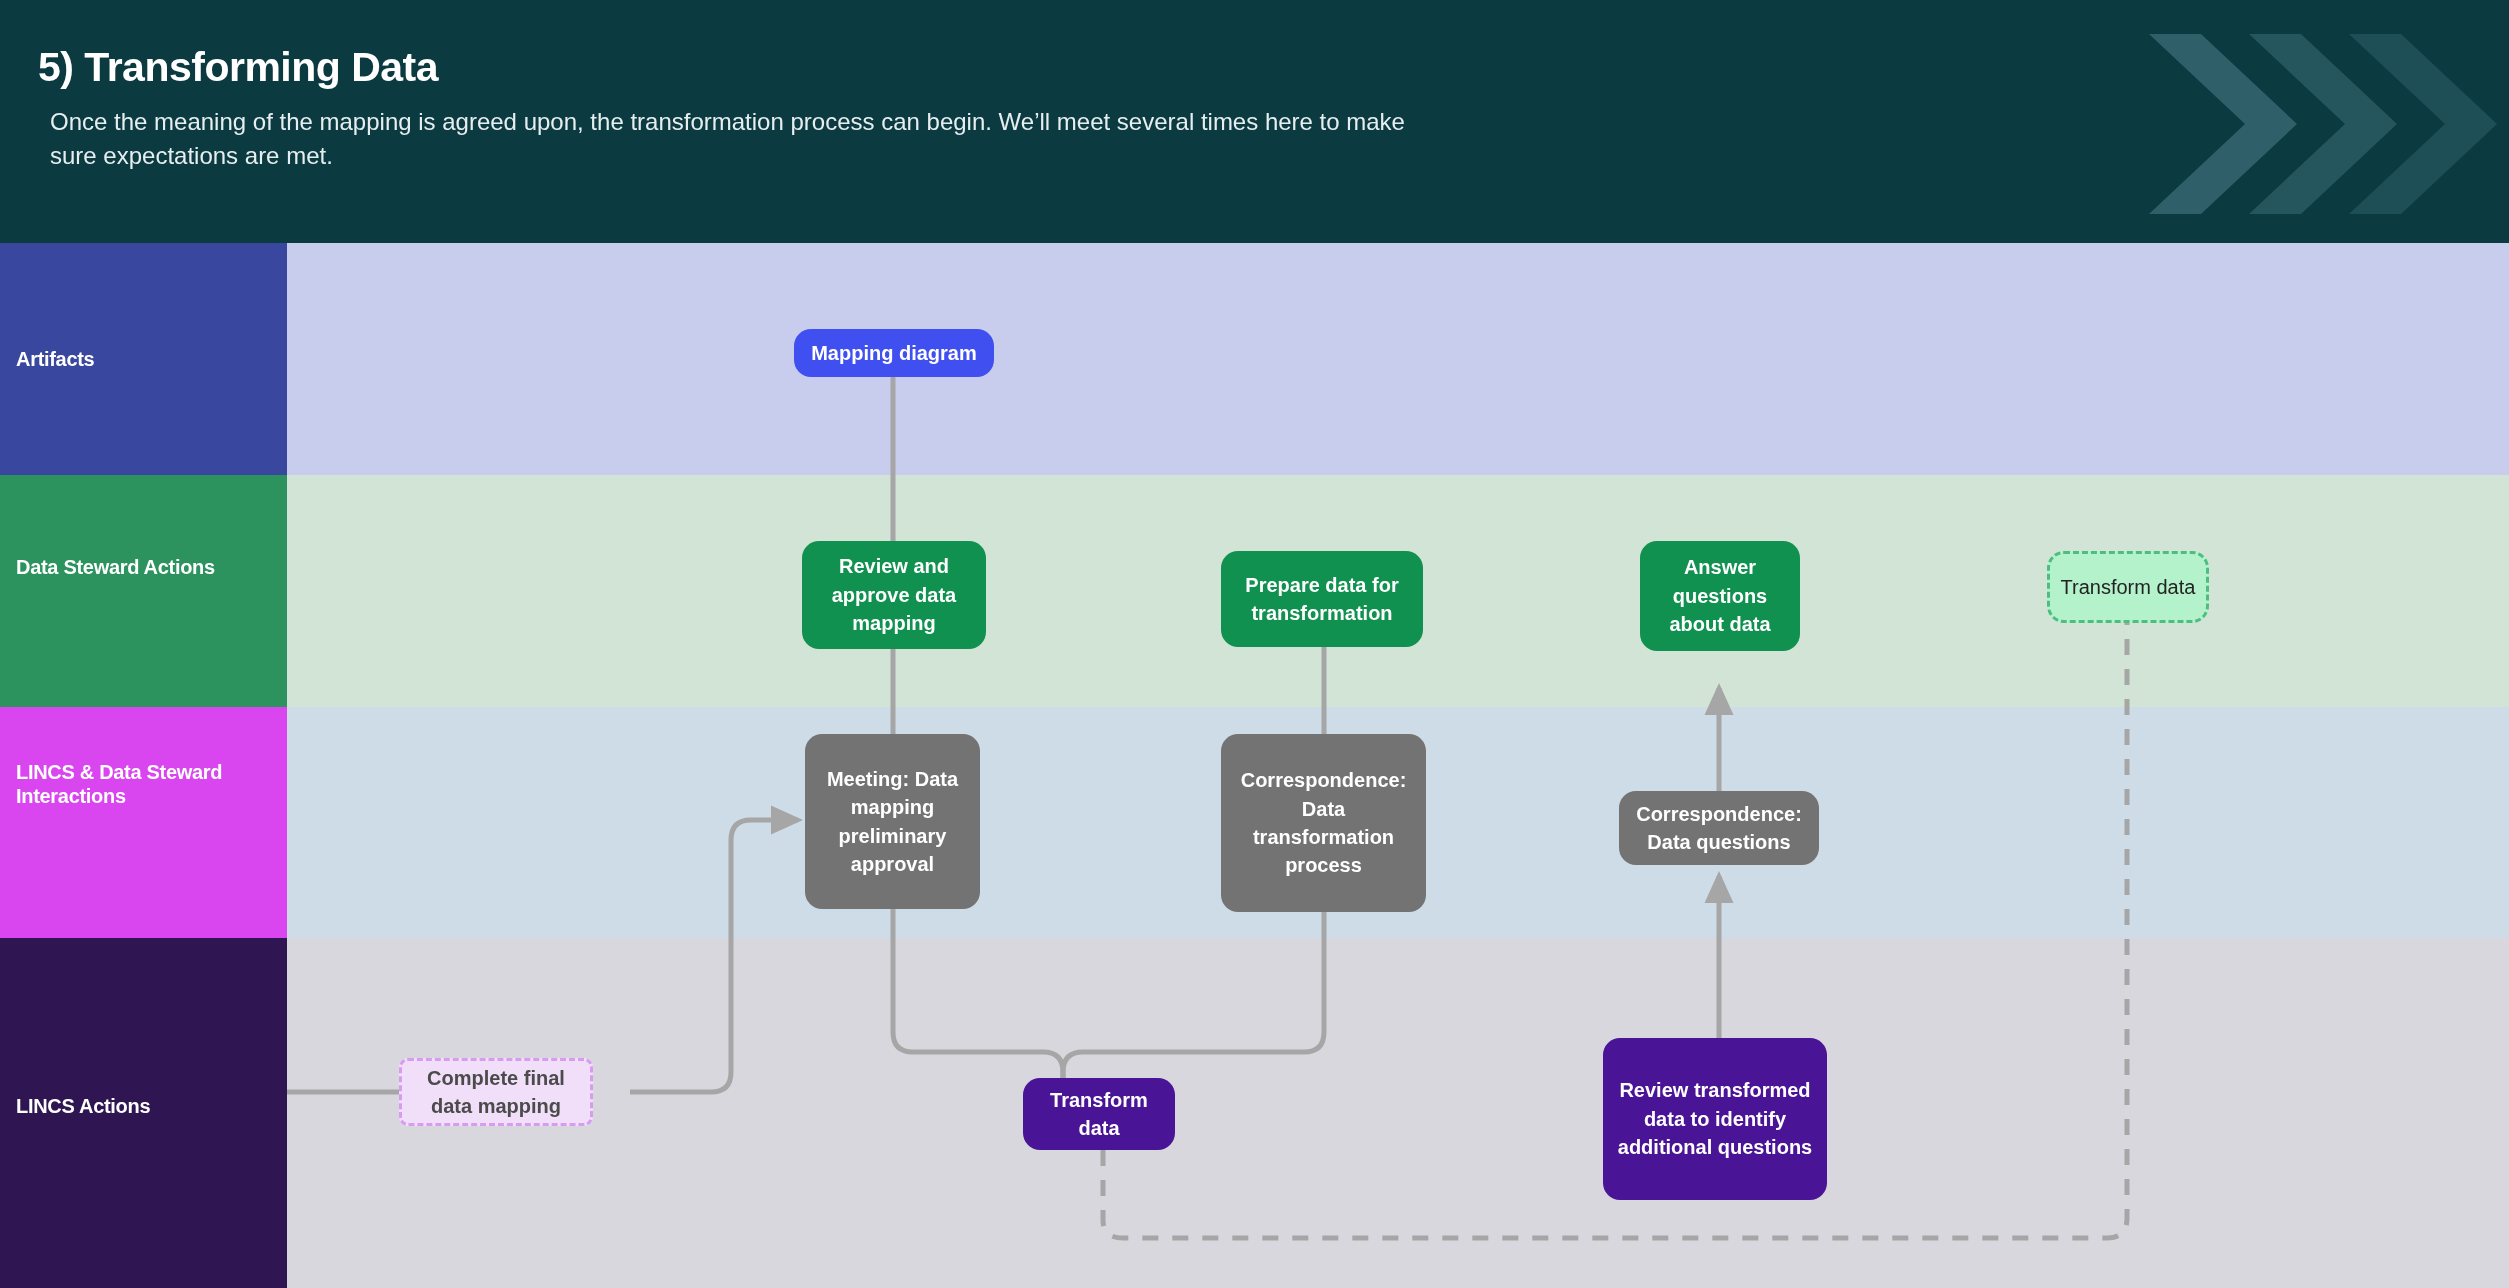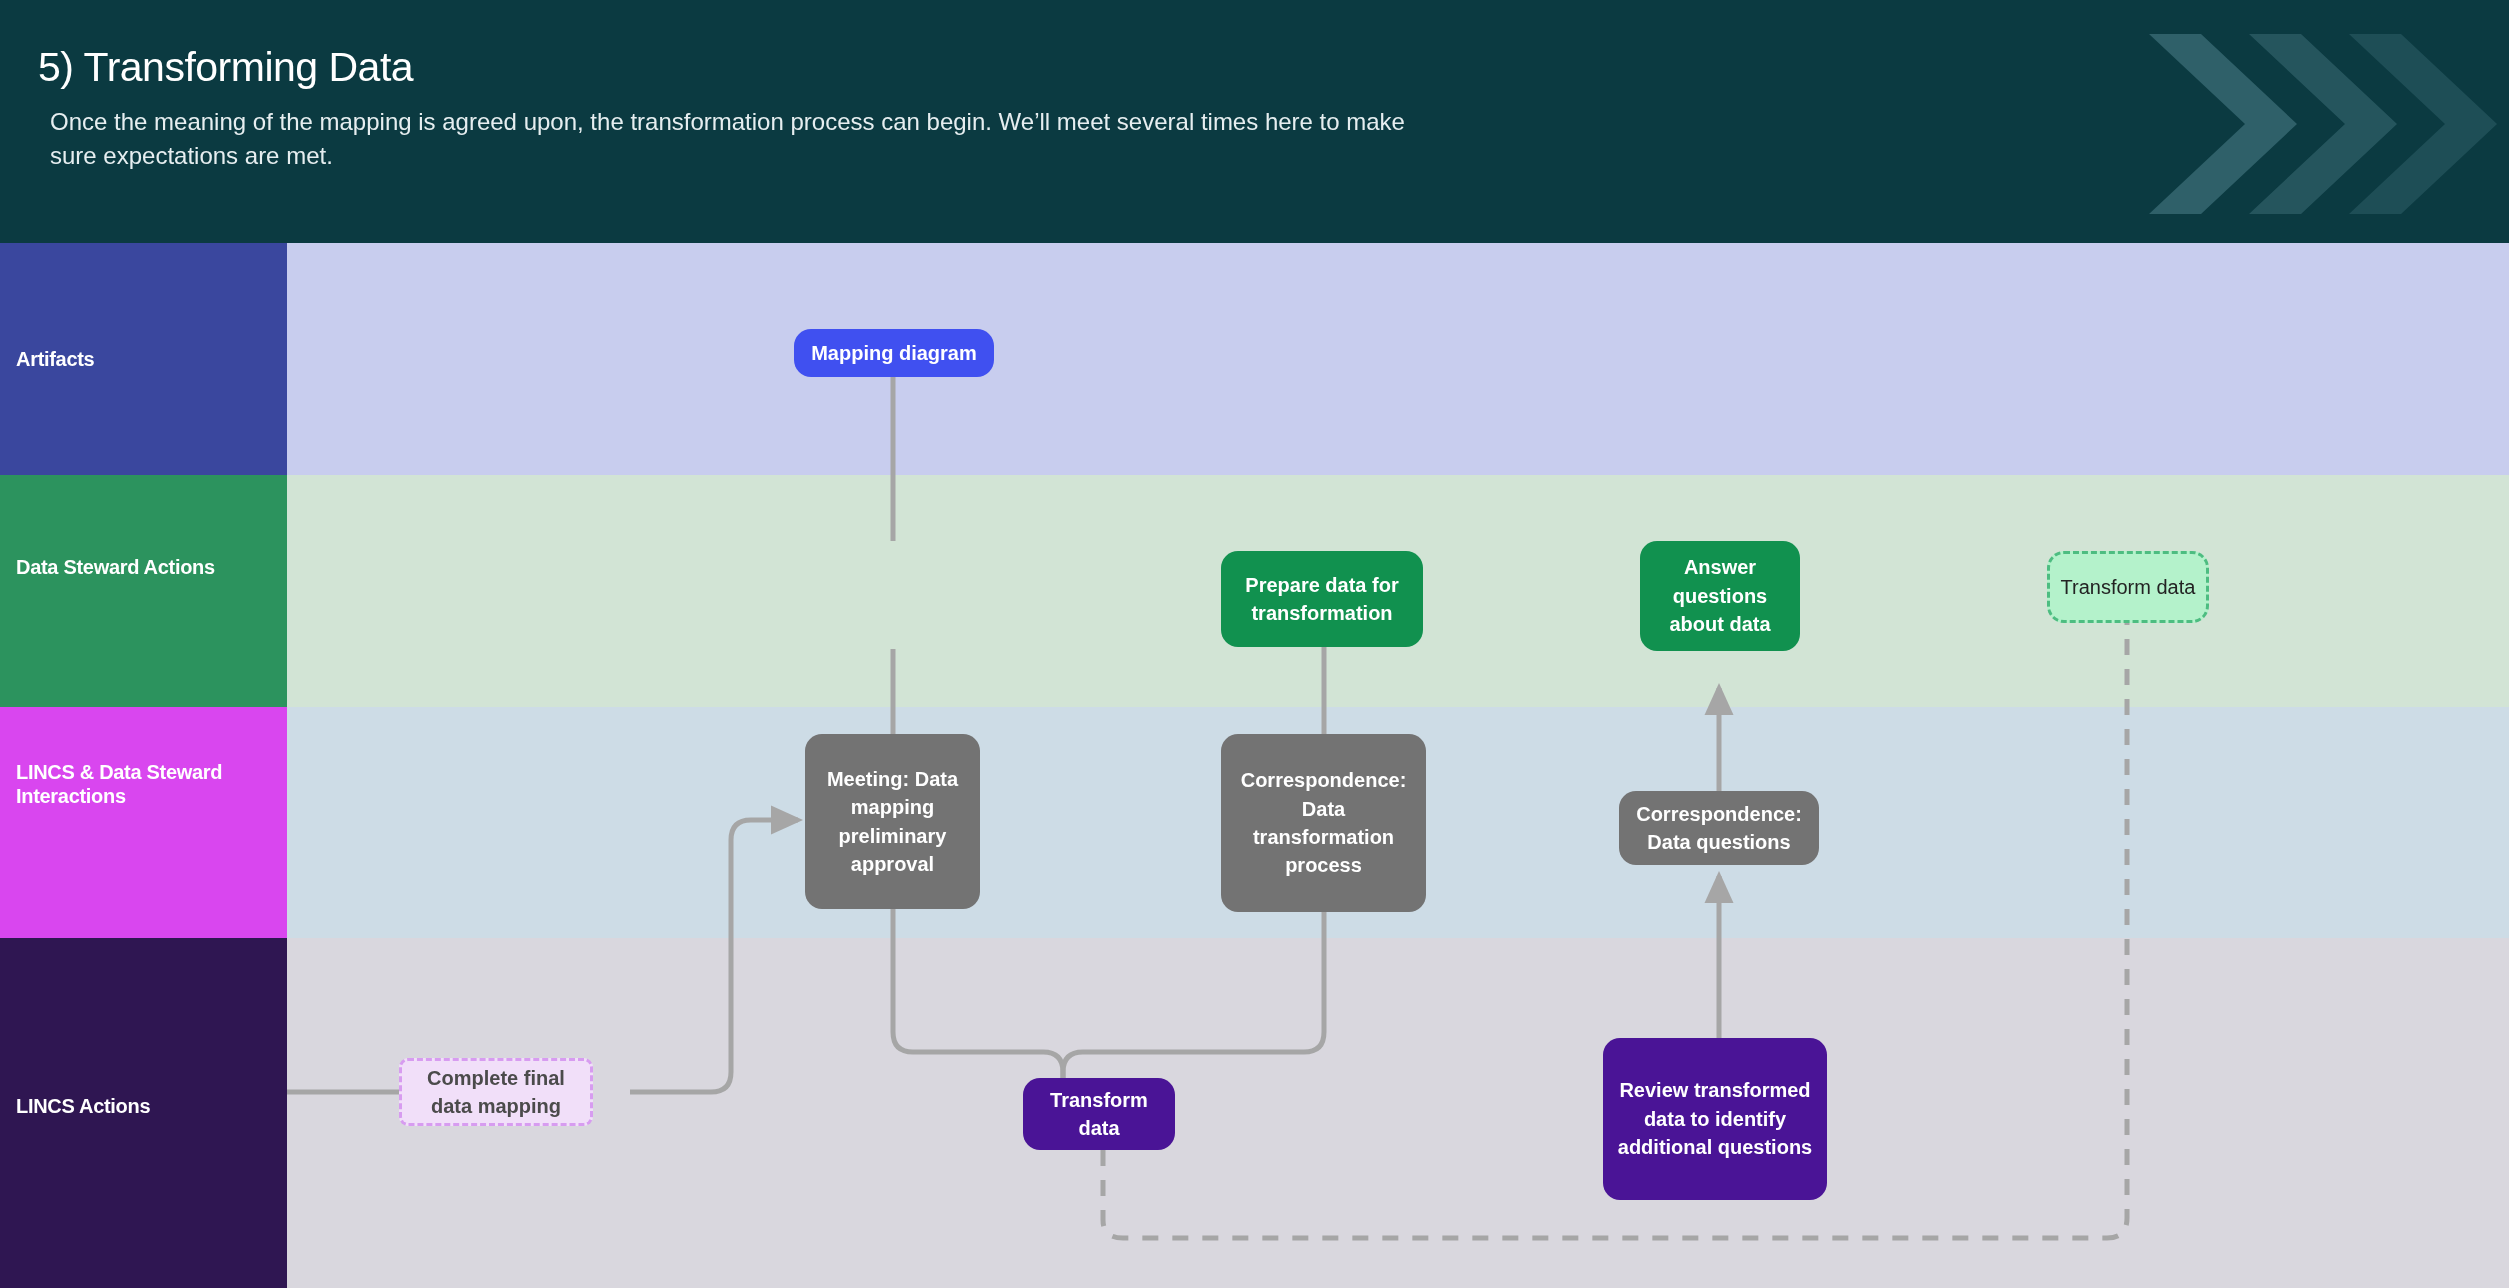--- a/index.html
+++ b/index.html
@@ -30,21 +30,21 @@
     overflow: hidden;
   }
   #header-text {
     position: absolute;
     left: 38px;
     top: 44px;
     width: 1420px;
   }
   #header-title {
     font-size: 41px;
-    font-weight: normal;
+    font-weight: bold;
     color: #ffffff;
     letter-spacing: -0.5px;
     line-height: 1.15;
     margin: 0 0 14px 0;
   }
   #header-sub {
     font-size: 24px;
     font-weight: normal;
     color: #e6eef0;
     line-height: 1.42;
@@ -161,20 +161,23 @@
         <span>Mapping diagram</span>
       </div>
     </div>
   </div>
 
   <div class="lane" style="top:475px; height:232px; background:#d2e4d5;">
     <div class="lane-label" style="background:#2c935e;">
       <div class="lane-label-text" style="top:80px;">Data Steward Actions</div>
     </div>
     <div class="lane-body">
+      <div class="node node-green" style="left:515px; top:66px; width:184px; height:108px;">
+        <span>Review and approve data mapping</span>
+      </div>
       <div class="node node-green" style="left:934px; top:76px; width:202px; height:96px;">
         <span>Prepare data for transformation</span>
       </div>
       <div class="node node-green" style="left:1353px; top:66px; width:160px; height:110px;">
         <span>Answer questions about data</span>
       </div>
       <div class="node node-ghost-green" style="left:1760px; top:76px; width:162px; height:72px;">
         <span>Transform data</span>
       </div>
     </div>

